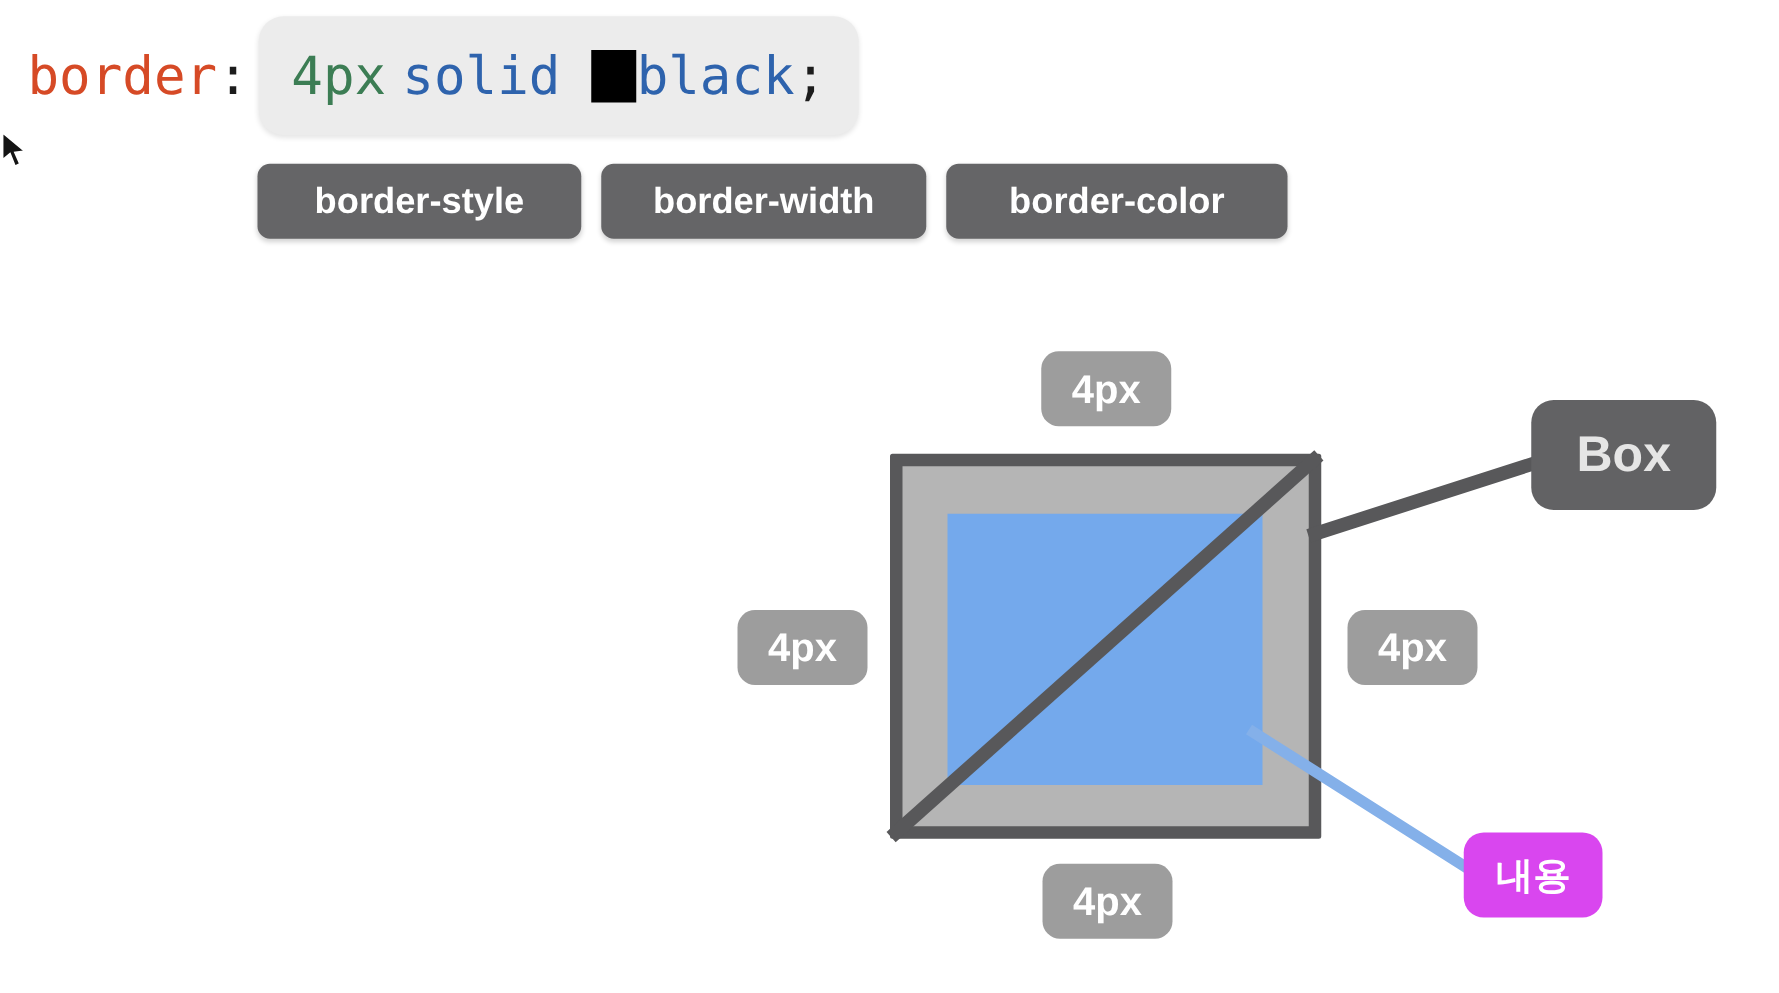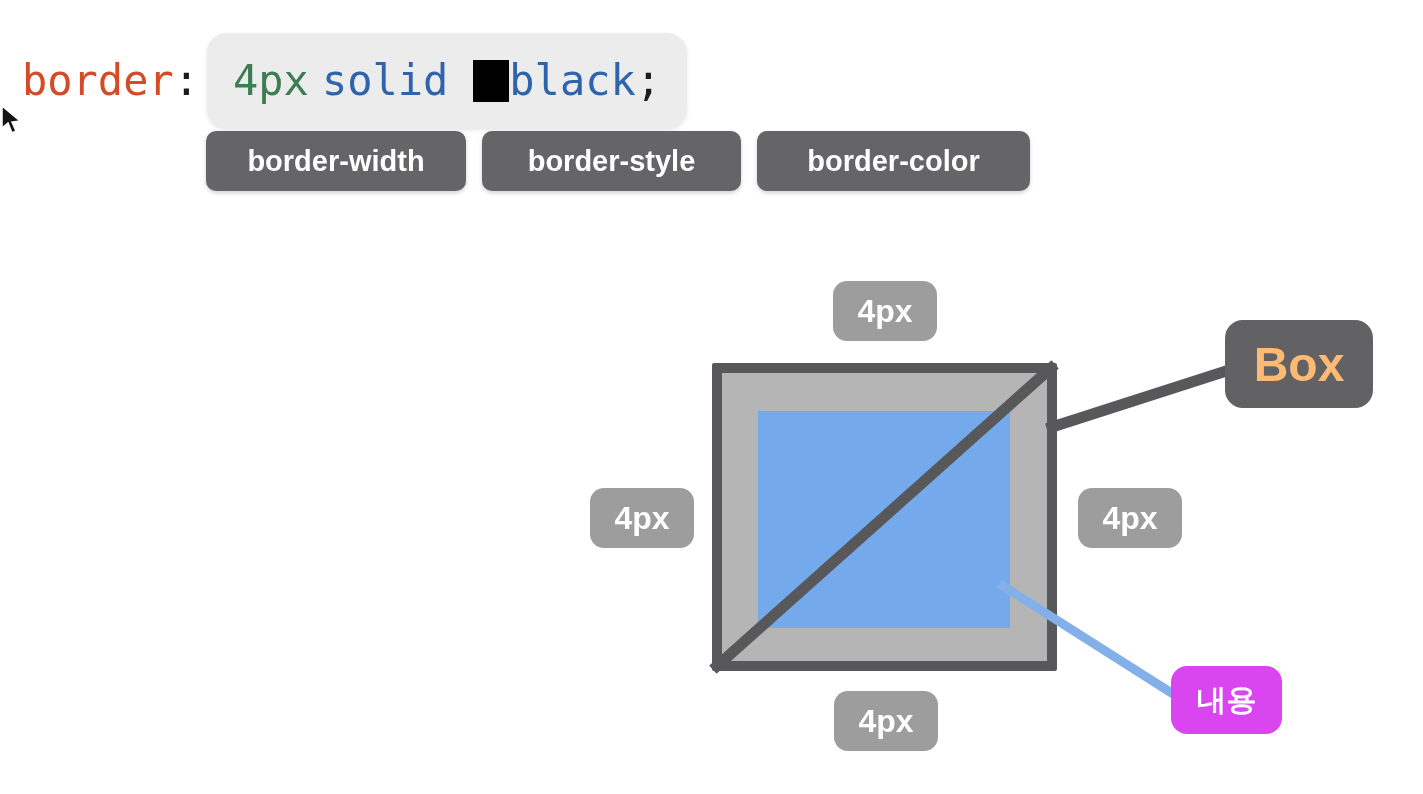--- a/index.html
+++ b/index.html
@@ -8,21 +8,21 @@
     width: 1423px;
     height: 794px;
     background: #ffffff;
     overflow: hidden;
     font-family: "Liberation Sans", sans-serif;
   }
 
   
   .code-row {
     position: absolute;
-    left: 22px; top: 33px; height: 95px;
+    left: 22px; top: 13px; height: 95px;
     display: flex; align-items: center;
     font-family: "DejaVu Sans Mono", monospace;
     font-size: 42px;
     white-space: pre;
   }
   .code-prop   { color: #d64a26; }
   .code-punct  { color: #1c1c1c; }
   .code-chunk {
     margin-left: 8px;
     height: 95px;
@@ -106,23 +106,23 @@
   .badge-left   { left: 590px;  top: 488px; }
   .badge-right  { left: 1078px; top: 488px; }
   .badge-bottom { left: 834px;  top: 691px; }
 
   .box-label {
     position: absolute;
     left: 1225px; top: 320px;
     width: 148px; height: 88px;
     background: #626264;
     border-radius: 18px;
-    color: #fdba74;
+    color: #e5e5e5;
     font-weight: bold;
-    font-size: 48px;
+    font-size: 40px;
     display: flex; align-items: center; justify-content: center;
     z-index: 6;
   }
   .content-label {
     position: absolute;
     left: 1171px; top: 666px;
     width: 111px; height: 68px;
     background: #d946ef;
     border-radius: 16px;
     color: #ffffff;
@@ -146,22 +146,22 @@
   <div class="code-row">
     <span class="code-prop">border</span><span class="code-punct">:</span>
     <div class="code-chunk">
       <span class="code-width">4px</span>
       <span class="code-keyword">solid</span>
       <span class="code-swatch"></span><span class="code-colorname">black</span><span class="code-semi">;</span>
     </div>
   </div>
 
   <div class="chip-row">
+    <div class="chip chip-2">border-style</div>
     <div class="chip chip-1">border-width</div>
-    <div class="chip chip-2">border-style</div>
     <div class="chip chip-3">border-color</div>
   </div>
 
   <div class="box-outer"></div>
   <div class="box-content"></div>
 
   <svg class="lines-svg" viewBox="0 0 1423 794" xmlns="http://www.w3.org/2000/svg">
     <line class="line-dark" x1="717" y1="666" x2="1051" y2="368"></line>
     <line class="line-dark" x1="1052" y1="427" x2="1242" y2="366"></line>
     <line class="line-blue" x1="1003" y1="586" x2="1192" y2="706"></line>

